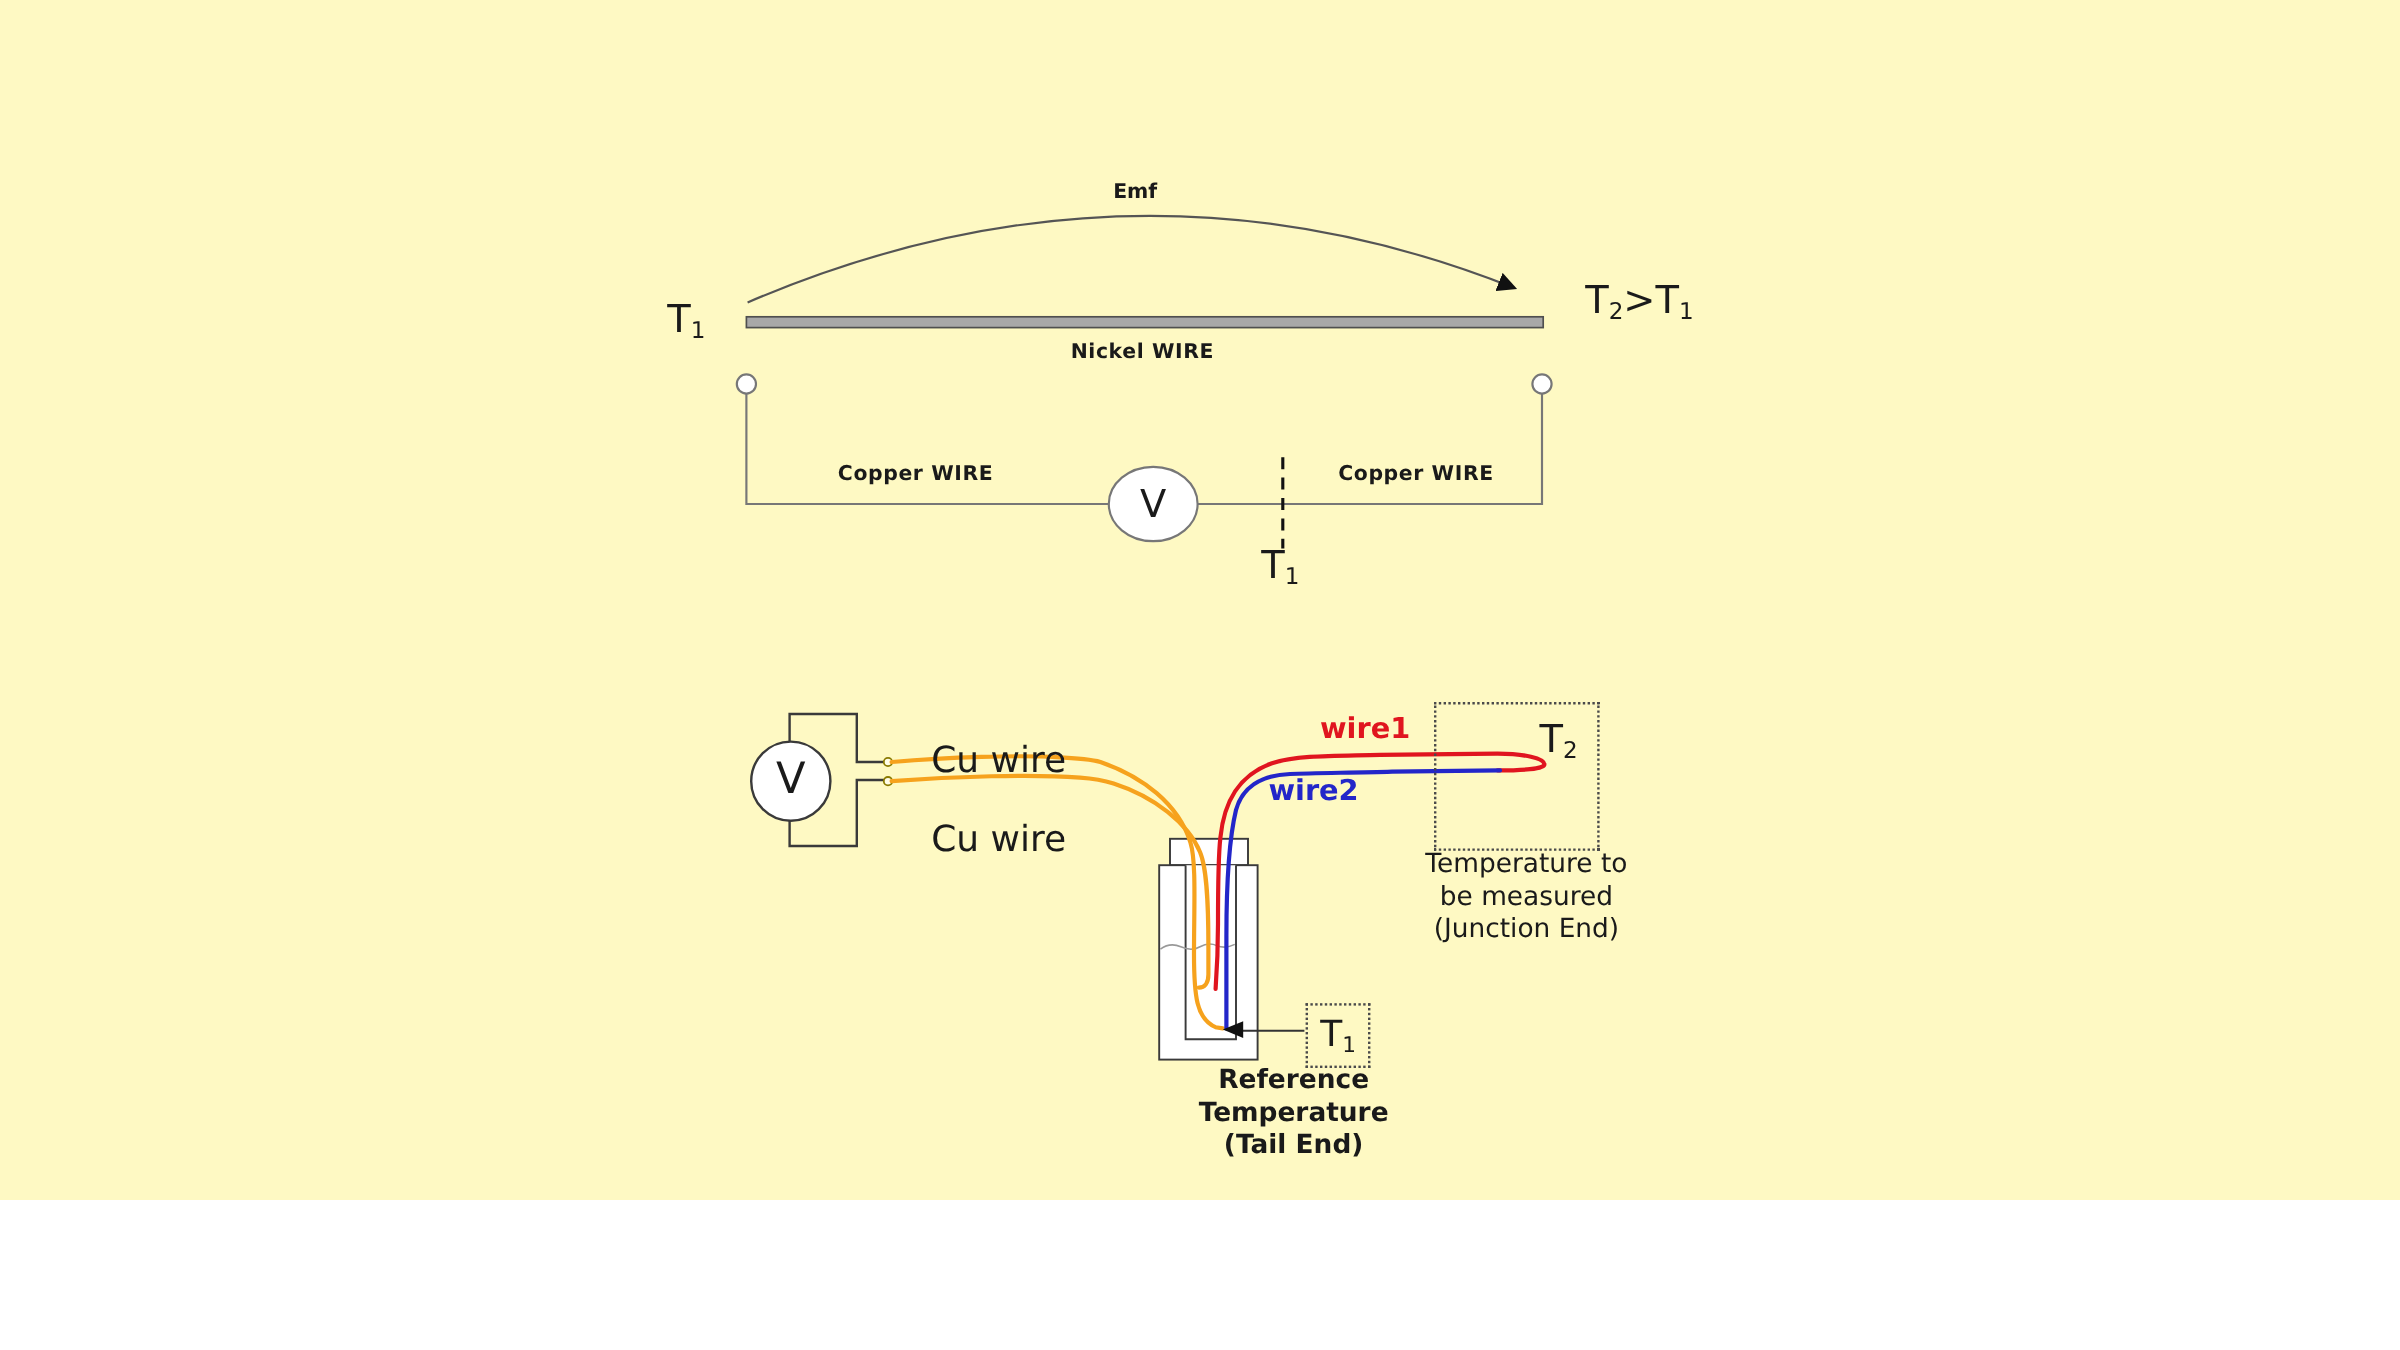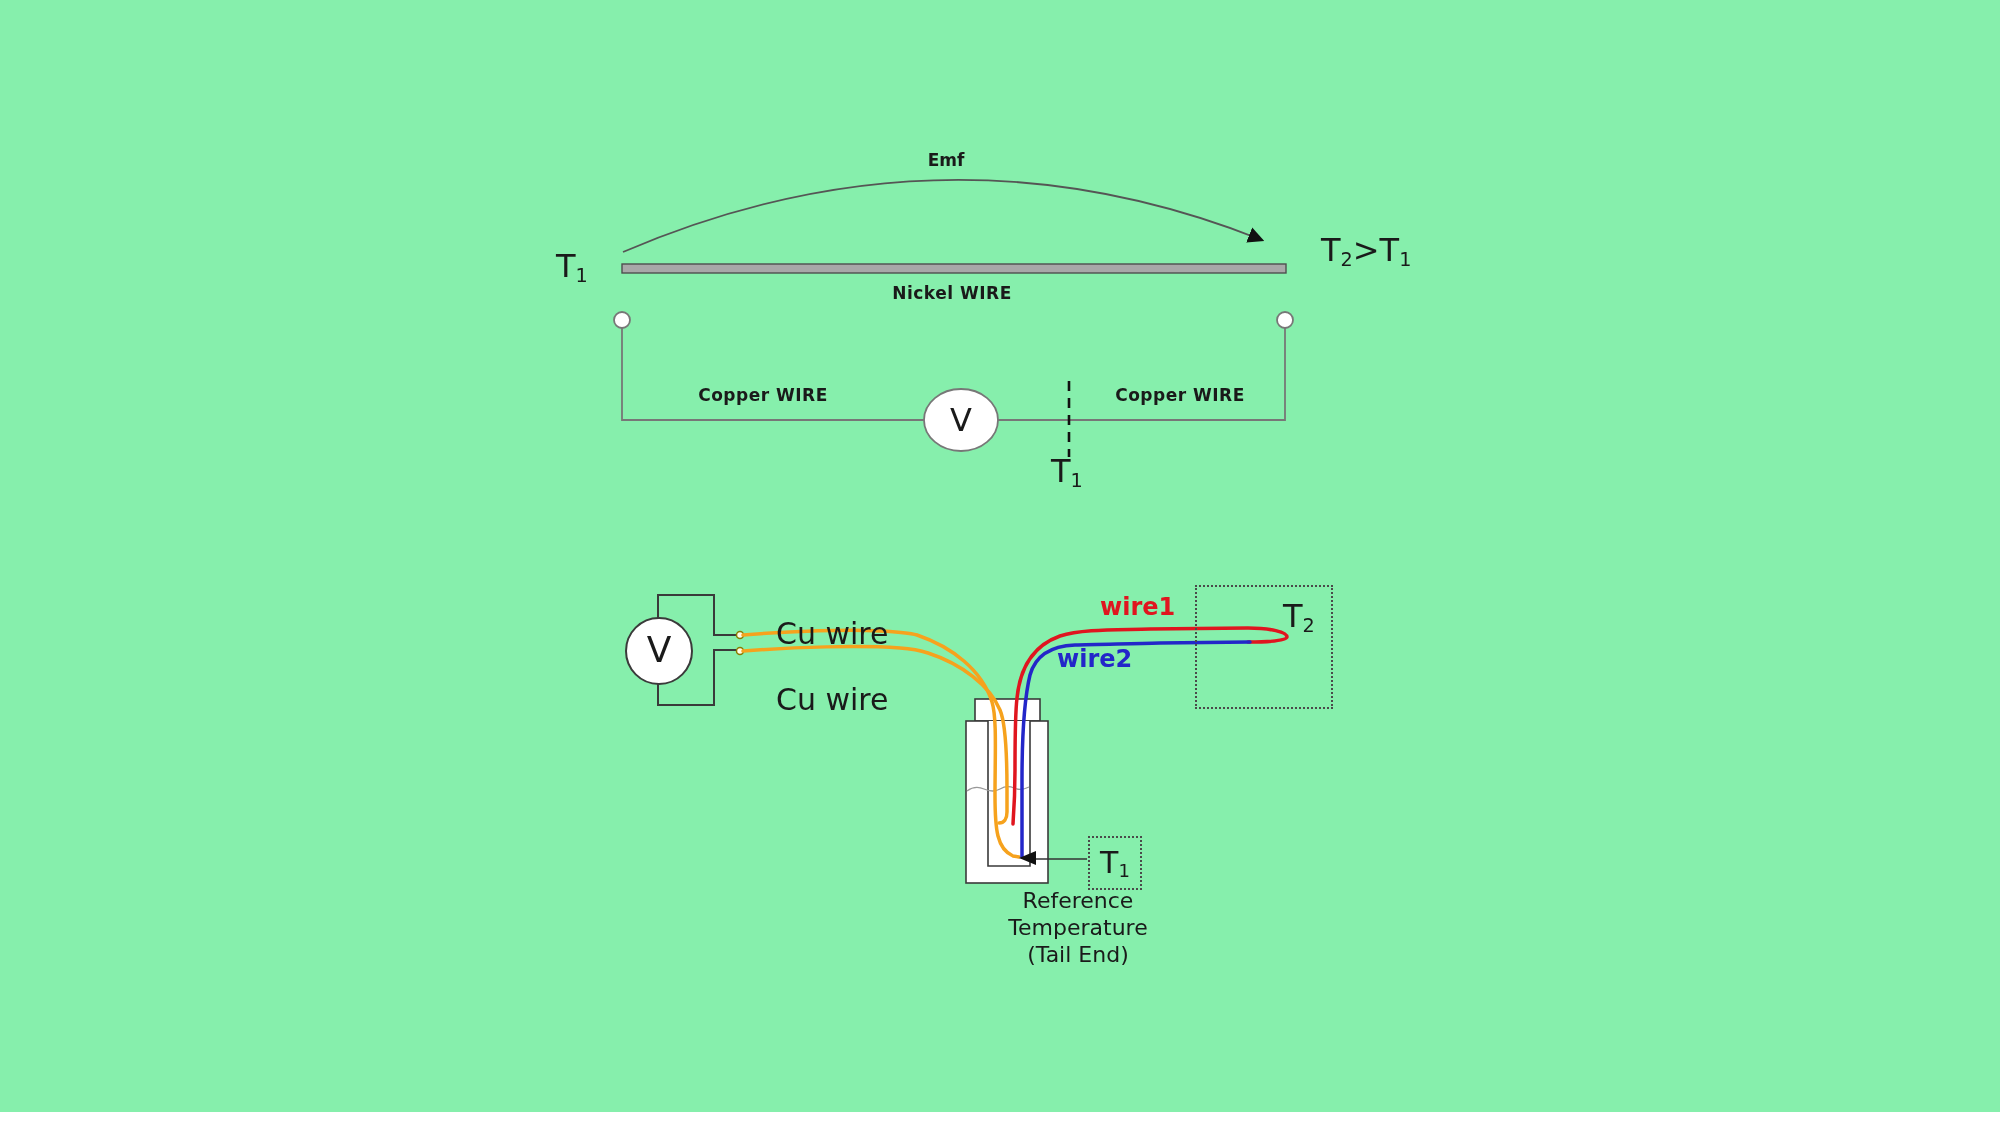--- a/index.html
+++ b/index.html
@@ -1,17 +1,17 @@
 <!DOCTYPE html>
 <html><head>
 <meta charset="utf-8">
 <style>
   html,body{margin:0;padding:0;background:#ffffff;}
   .canvas{
-    position:relative;width:2000px;height:1112px;background:#86efac;overflow:hidden;
+    position:relative;width:2000px;height:1000px;background:#fef9c3;overflow:hidden;
     font-family:"DejaVu Sans","Liberation Sans",sans-serif;color:#1a1a1a;
   }
   svg.layer{position:absolute;left:0;top:0;}
   .lbl{position:absolute;white-space:nowrap;color:#1a1a1a;text-align:right;}
   .bold{font-weight:bold;}
   .ctr{text-align:center;}
   .sub{font-size:0.6em;vertical-align:-0.24em;}
   .t-big{font-size:32px;}
   .small-cap{font-size:17px;font-weight:bold;letter-spacing:0.5px;}
   .wirelbl{font-size:24px;font-weight:bold;}
@@ -99,24 +99,29 @@
   <div class="lbl cuwire" style="left:776px;top:658px;">Cu wire</div>
 
   <div class="lbl wirelbl" style="left: 1100px; top: 593px; color: rgb(224, 21, 31);">wire1</div>
 
   <div class="lbl wirelbl" style="left: 1057px; top: 645px; color: rgb(35, 38, 201);">wire2</div>
 
   <div class="dotted-box" style="left:1195px;top:585px;width:134px;height:120px;"></div>
 
   <div class="lbl t-big" style="left:1283px;top:597px;"><span>T</span><span class="sub">2</span></div>
 
+  <div class="lbl caption" style="left:1172px;top:708px;width:200px;">
+    <div>Temperature to</div>
+    <div>be measured</div>
+    <div>(Junction End)</div>
+  </div>
 
   <div class="dotted-box t1-box" style="left:1088px;top:836px;width:50px;height:50px;">
     <span class="lbl" style="position:static;font-size:30px;"><span>T</span><span class="sub">1</span></span>
   </div>
 
-  <div class="lbl caption" style="left:978px;top:888px;width:200px;">
+  <div class="lbl caption" style="left:978px;top:888px;width:200px;font-weight:bold;">
     <div>Reference</div>
     <div>Temperature</div>
     <div>(Tail End)</div>
   </div>
 
 </div>
 
 </body></html>

